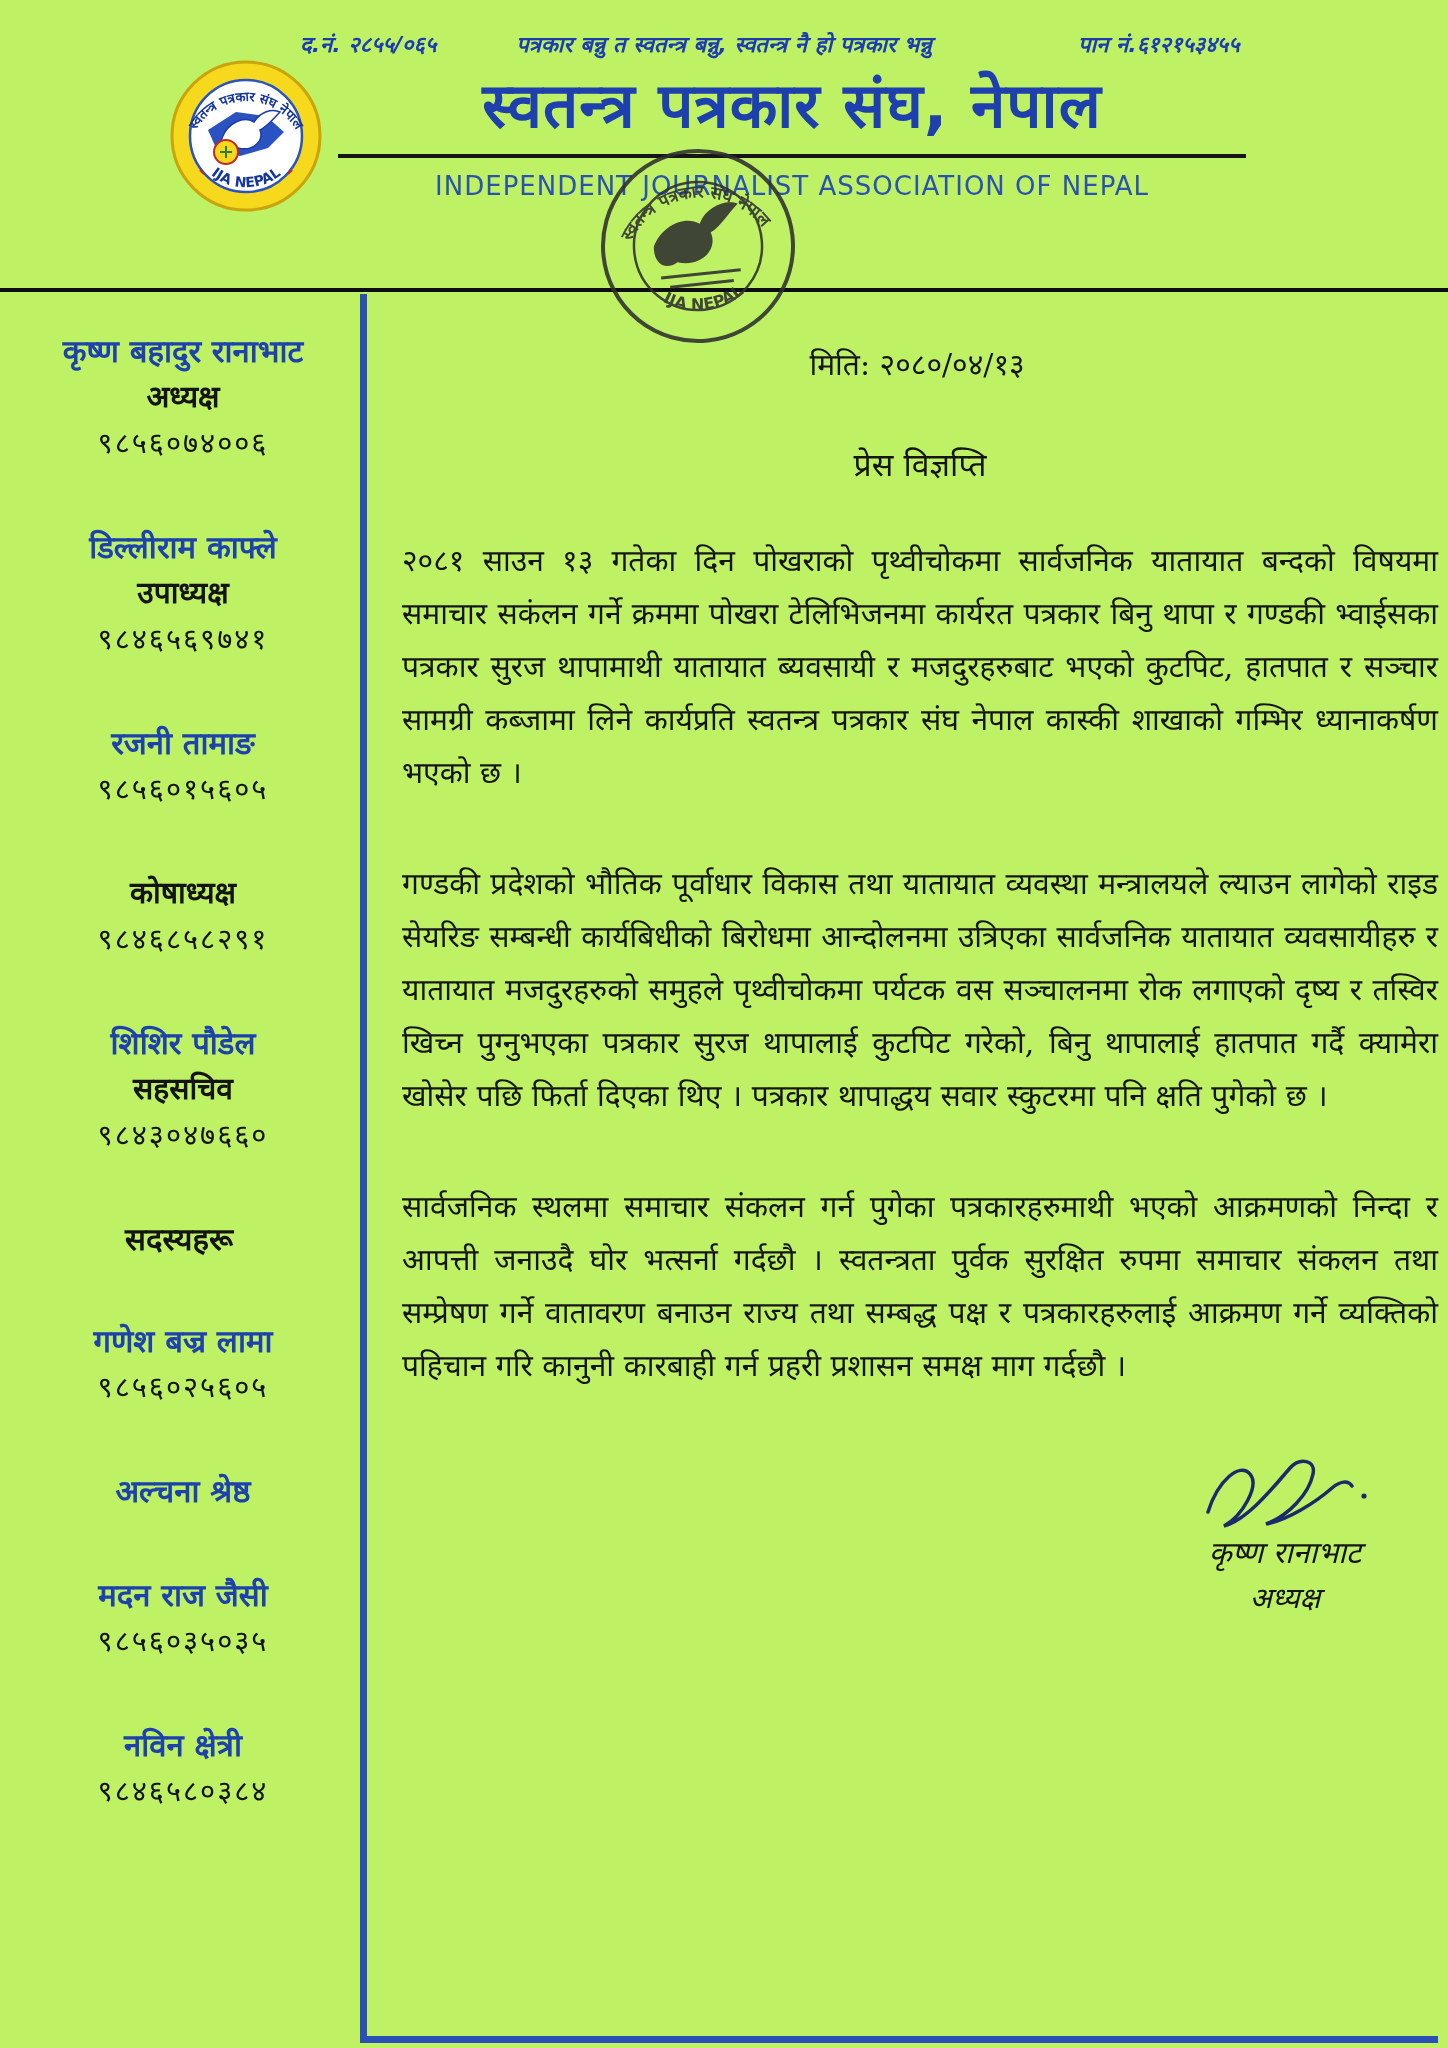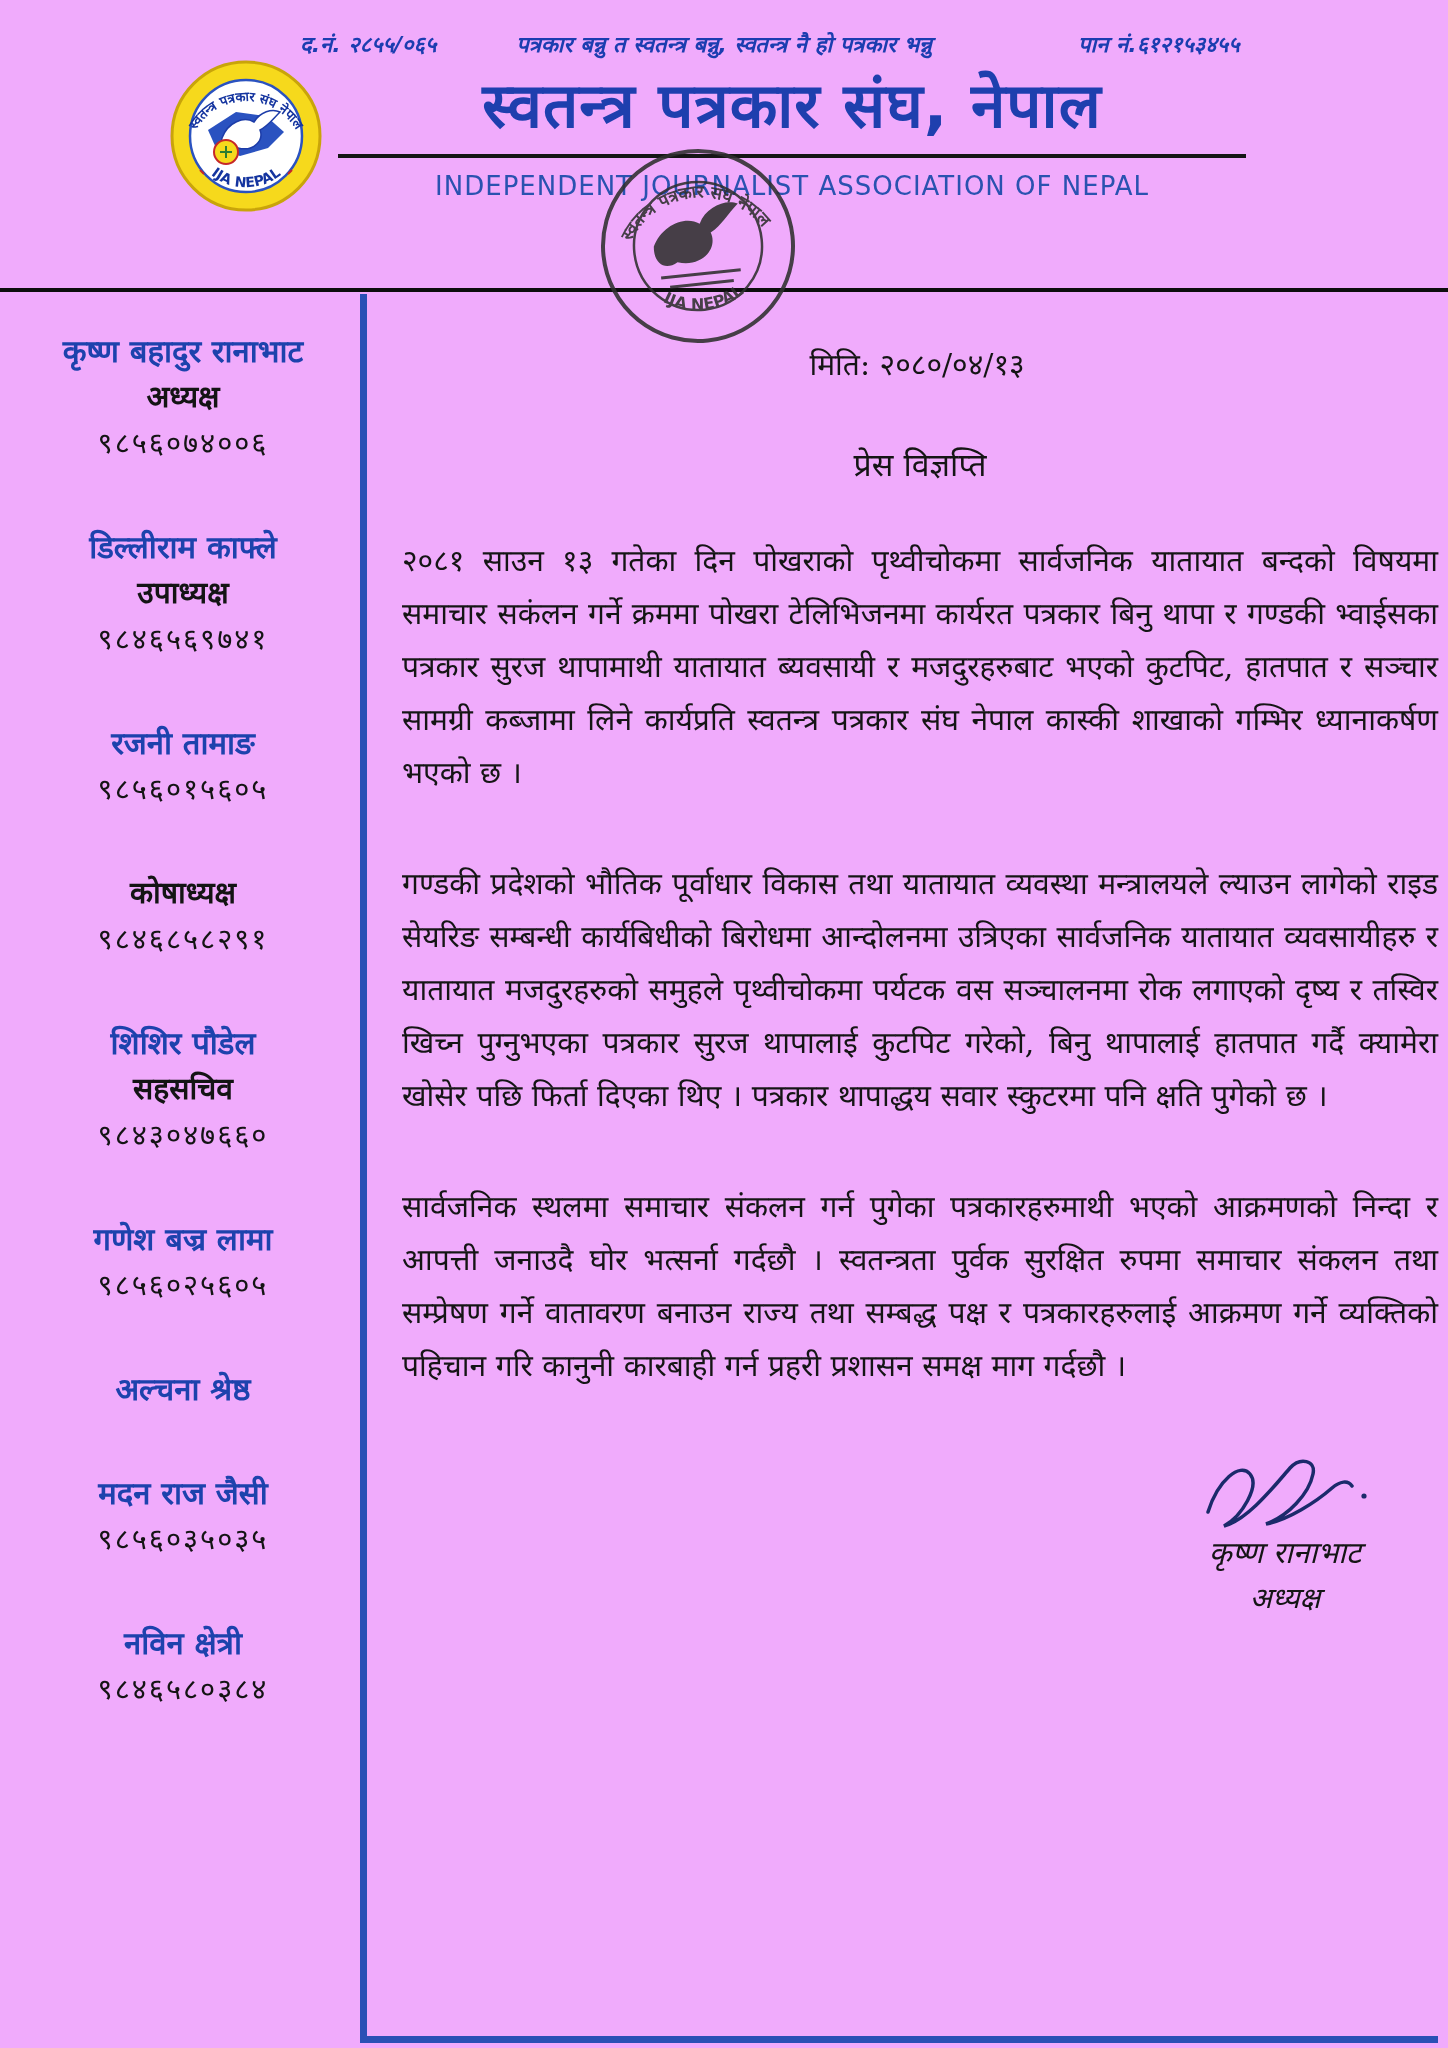--- a/index.html
+++ b/index.html
@@ -1,20 +1,20 @@
 <!DOCTYPE html>
 <html><head>
 <meta charset="utf-8">
 <style>
   html,body { margin:0; padding:0; background:#e8e8e8; }
   .page {
     position:relative;
     width:1448px; height:2048px;
     margin:0 auto;
-    background:#f0abfc;
+    background:#bef264;
     font-family:"DejaVu Sans", sans-serif;
     color:#111;
     overflow:hidden;
   }
   
   .top-note {
     position:absolute; top:28px;
     font-size:22px; font-weight:bold; font-style:italic;
     color:#1b3db0; white-space:nowrap;
   }
@@ -158,20 +158,21 @@
     </div>
     <div class="sb-block">
       <div class="sb-role">कोषाध्यक्ष</div>
       <div class="sb-phone">९८४६८५८२९१</div>
     </div>
     <div class="sb-block">
       <div class="sb-name">शिशिर पौडेल</div>
       <div class="sb-role">सहसचिव</div>
       <div class="sb-phone">९८४३०४७६६०</div>
     </div>
+    <div class="sb-heading">सदस्यहरू</div>
     <div class="sb-block">
       <div class="sb-name">गणेश बज्र लामा</div>
       <div class="sb-phone">९८५६०२५६०५</div>
     </div>
     <div class="sb-block">
       <div class="sb-name">अल्चना श्रेष्ठ</div>
     </div>
     <div class="sb-block">
       <div class="sb-name">मदन राज जैसी</div>
       <div class="sb-phone">९८५६०३५०३५</div>

